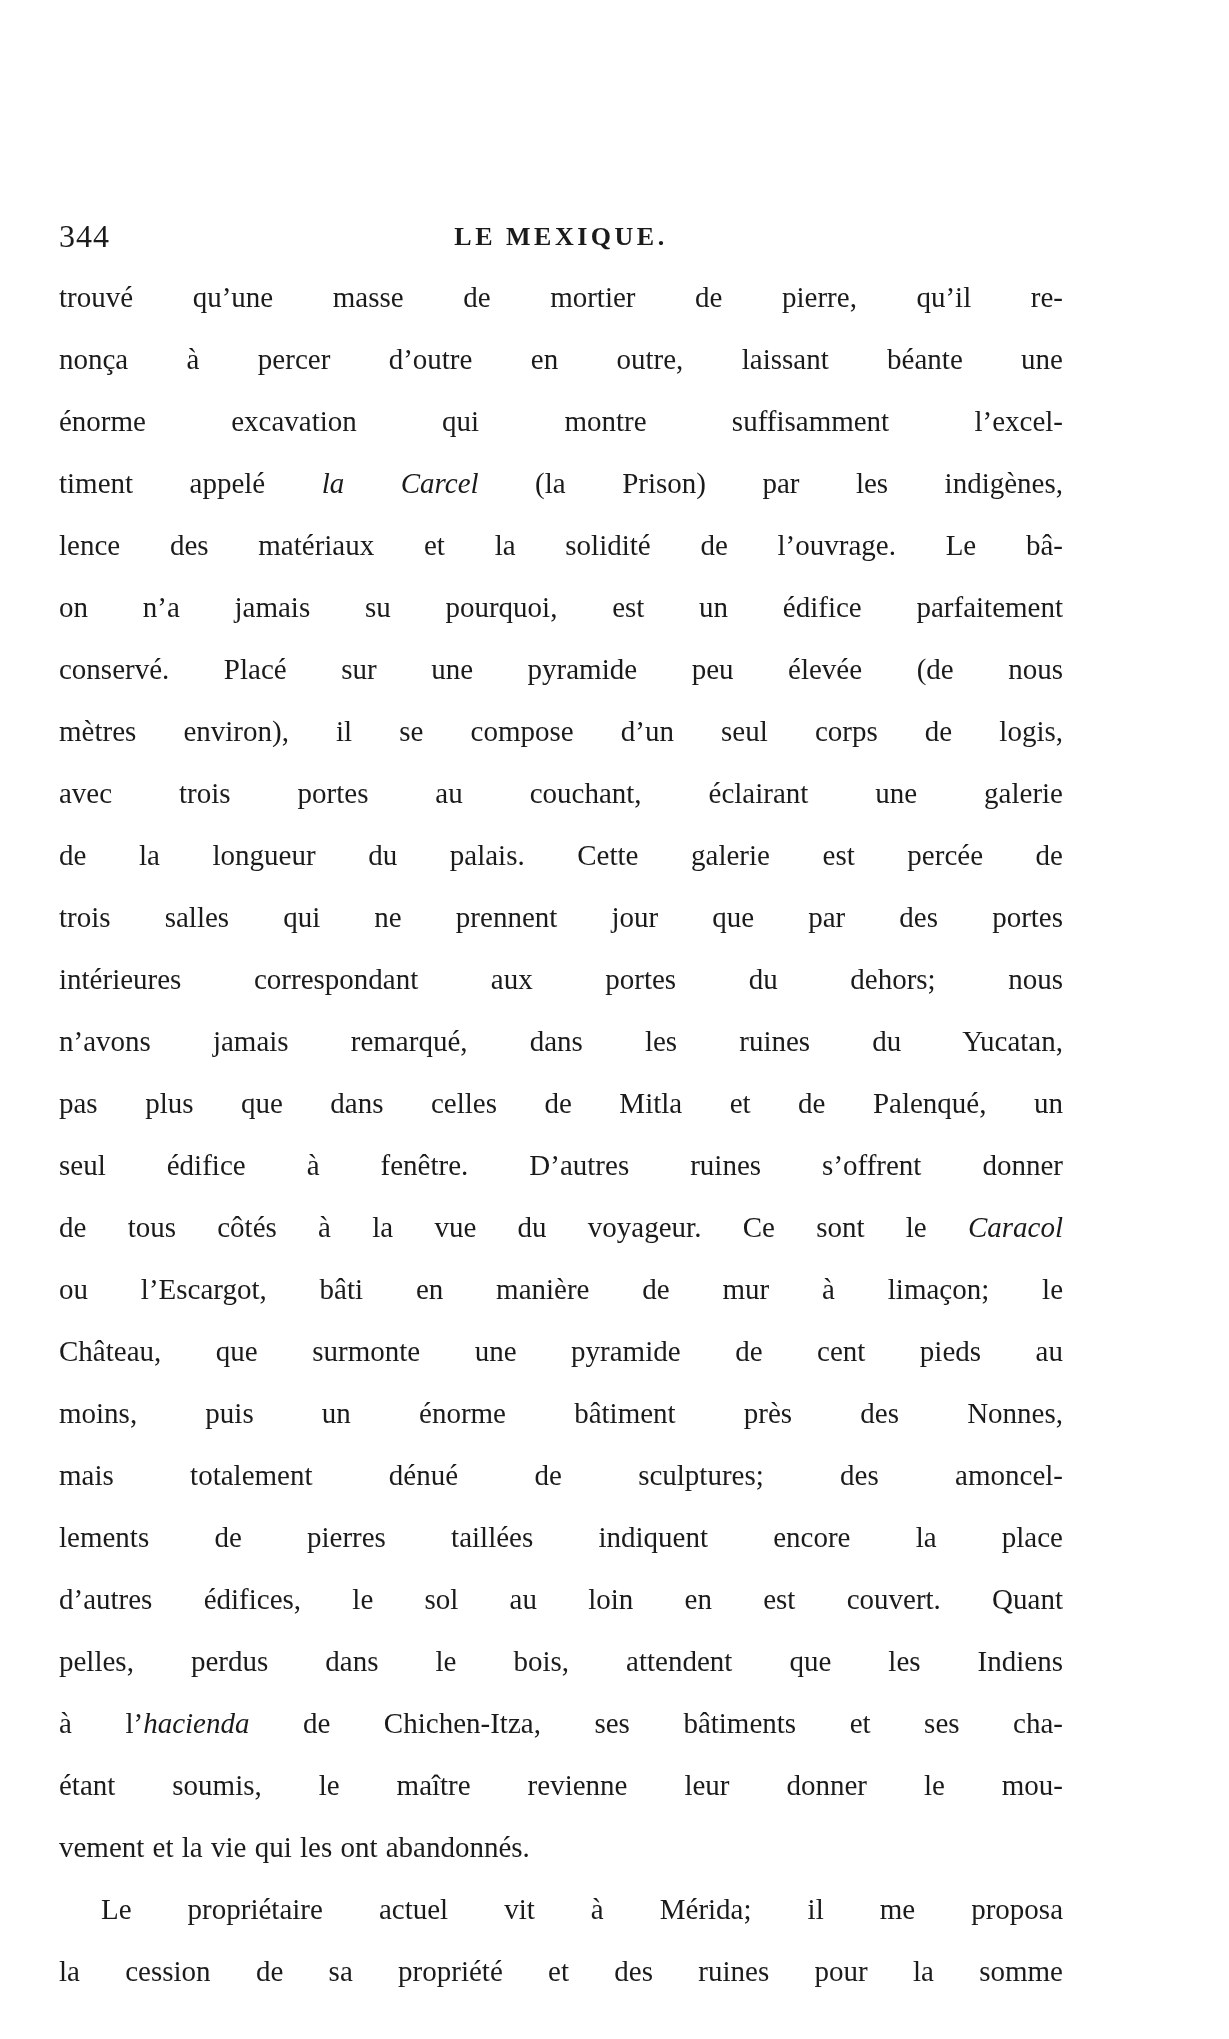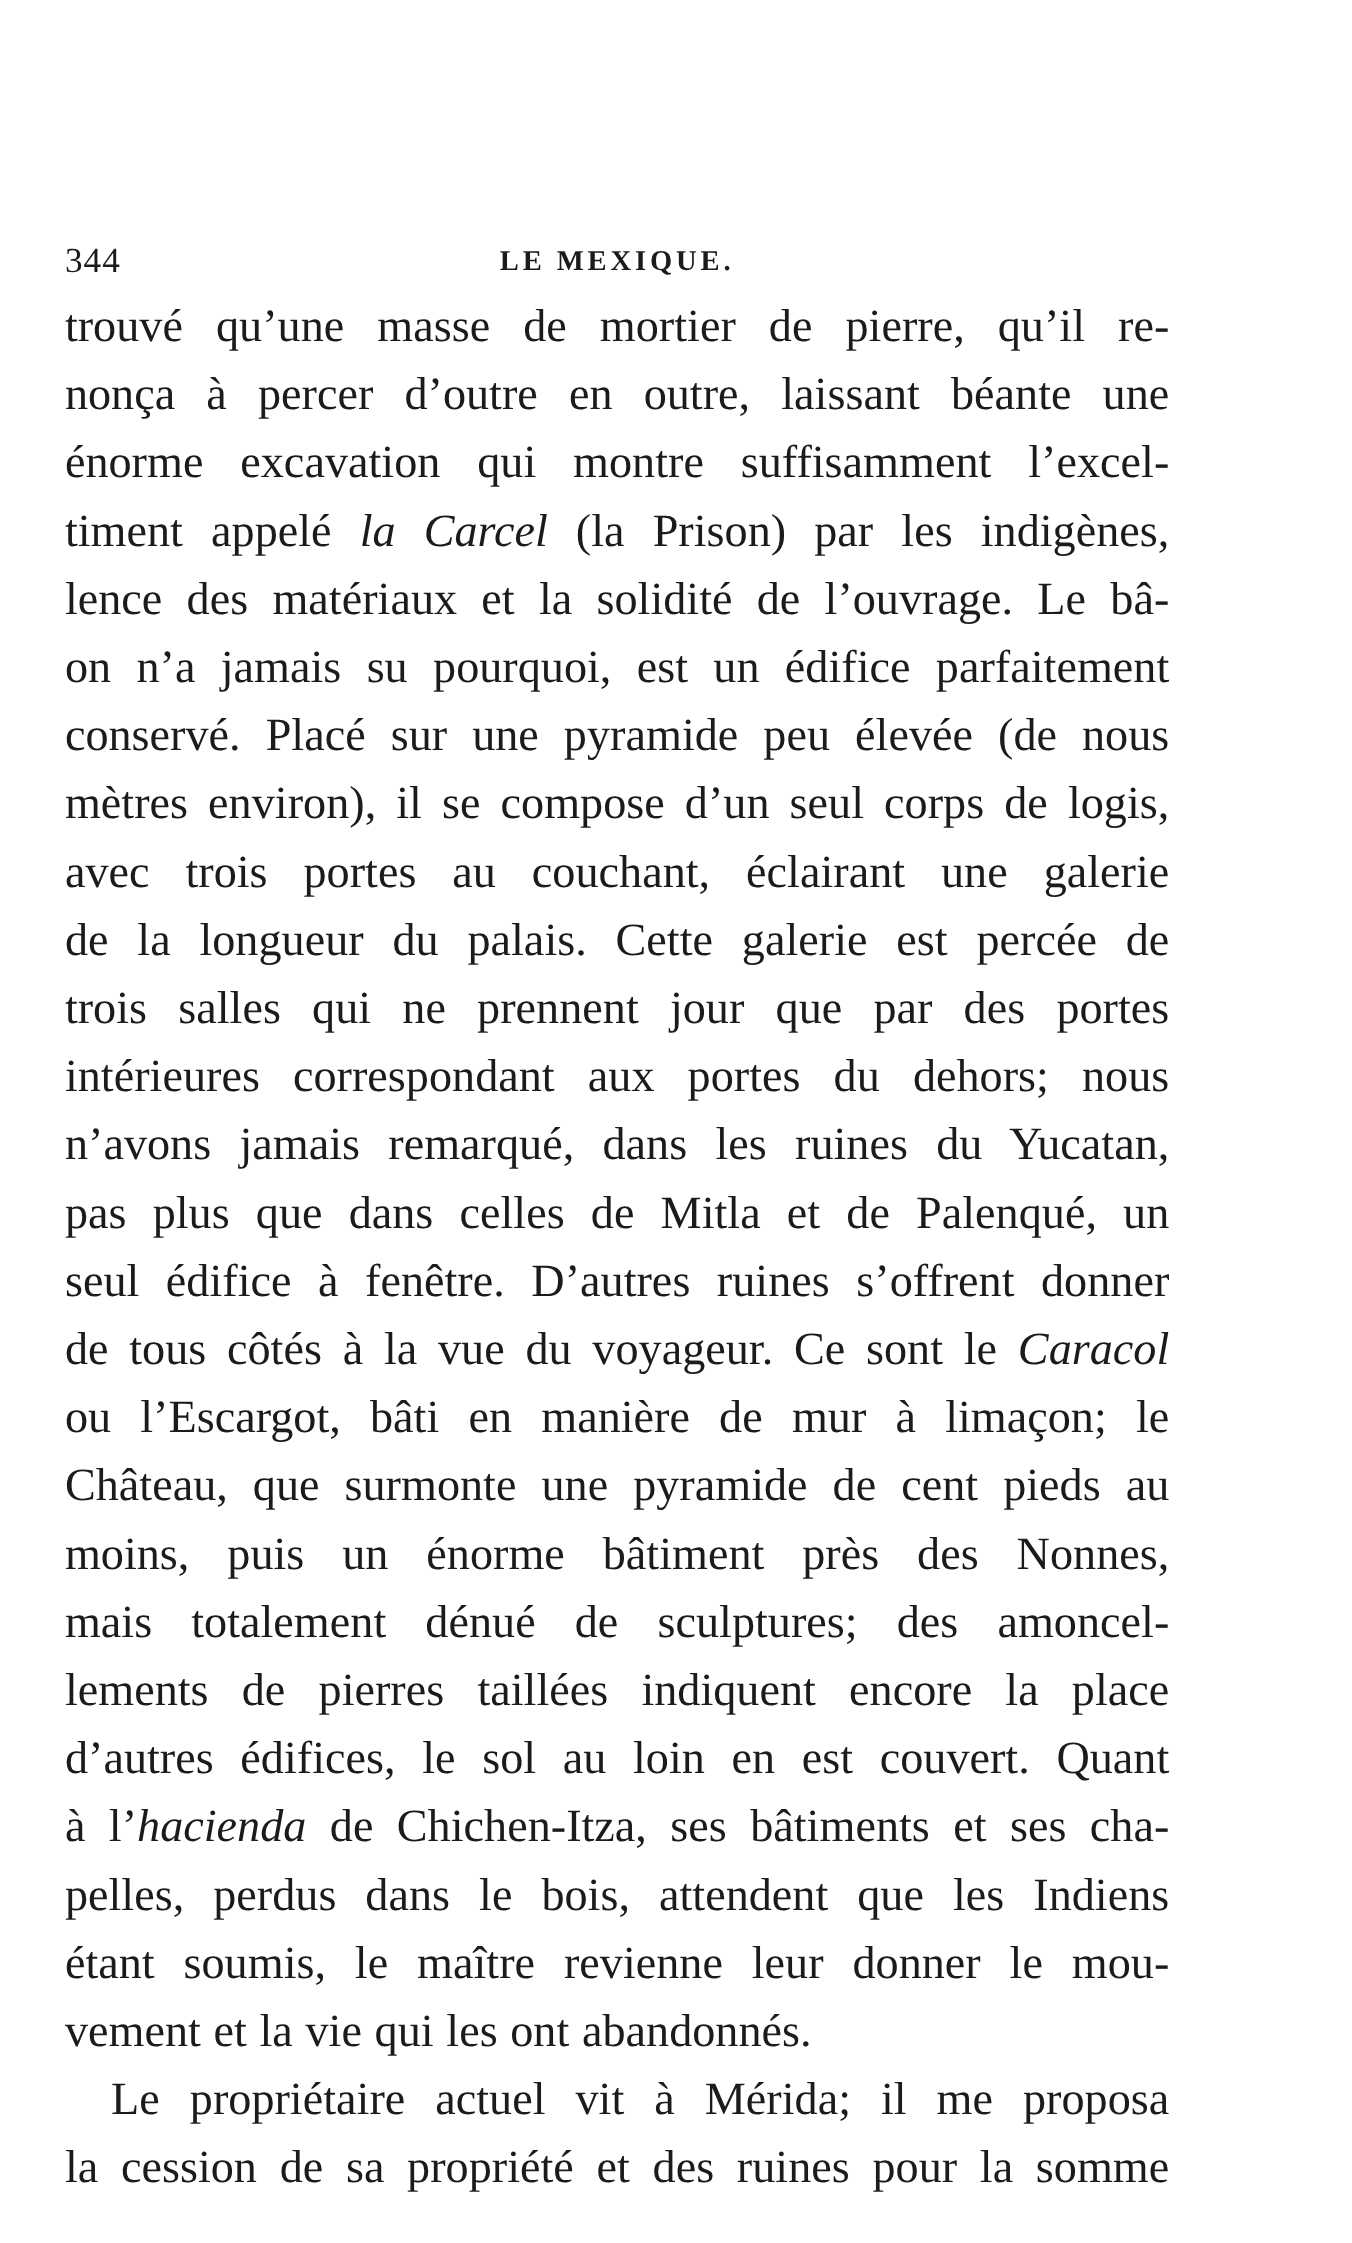--- a/index.html
+++ b/index.html
@@ -40,21 +40,21 @@
     top: 4px;
     text-align: center;
     font-size: 26px;
     letter-spacing: 3.5px;
     font-weight: bold;
   }
   .page-body {
     margin-top: 10px;
   }
   .body-line {
-    font-size: 42px;
+    font-size: 29px;
     line-height: 62px;
     text-align: left;
     word-spacing: 1px;
   }
   .body-line.just {
     text-align: justify;
     text-align-last: justify;
   }
   .body-line.indent {
     text-indent: 42px;
@@ -87,20 +87,20 @@
       <div class="body-line just"><span>n’avons jamais remarqué, dans les ruines du Yucatan,</span></div>
       <div class="body-line just"><span>pas plus que dans celles de Mitla et de Palenqué, un</span></div>
       <div class="body-line just"><span>seul édifice à fenêtre. D’autres ruines s’offrent donner</span></div>
       <div class="body-line just"><span>de tous côtés à la vue du voyageur. Ce sont le </span><span class="it">Caracol</span></div>
       <div class="body-line just"><span>ou l’Escargot, bâti en manière de mur à limaçon; le</span></div>
       <div class="body-line just"><span>Château, que surmonte une pyramide de cent pieds au</span></div>
       <div class="body-line just"><span>moins, puis un énorme bâtiment près des Nonnes,</span></div>
       <div class="body-line just"><span>mais totalement dénué de sculptures; des amoncel-</span></div>
       <div class="body-line just"><span>lements de pierres taillées indiquent encore la place</span></div>
       <div class="body-line just"><span>d’autres édifices, le sol au loin en est couvert. Quant</span></div>
+      <div class="body-line just"><span>pelles, perdus dans le bois, attendent que les Indiens</span></div>
       <div class="body-line just"><span>à l’</span><span class="it">hacienda</span><span> de Chichen-Itza, ses bâtiments et ses cha-</span></div>
-      <div class="body-line just"><span>pelles, perdus dans le bois, attendent que les Indiens</span></div>
       <div class="body-line just"><span>étant soumis, le maître revienne leur donner le mou-</span></div>
       <div class="body-line"><span>vement et la vie qui les ont abandonnés.</span></div>
       <div class="body-line just indent"><span>Le propriétaire actuel vit à Mérida; il me proposa</span></div>
       <div class="body-line just"><span>la cession de sa propriété et des ruines pour la somme</span></div>
     </div>
 </div>
 
 </body></html>

